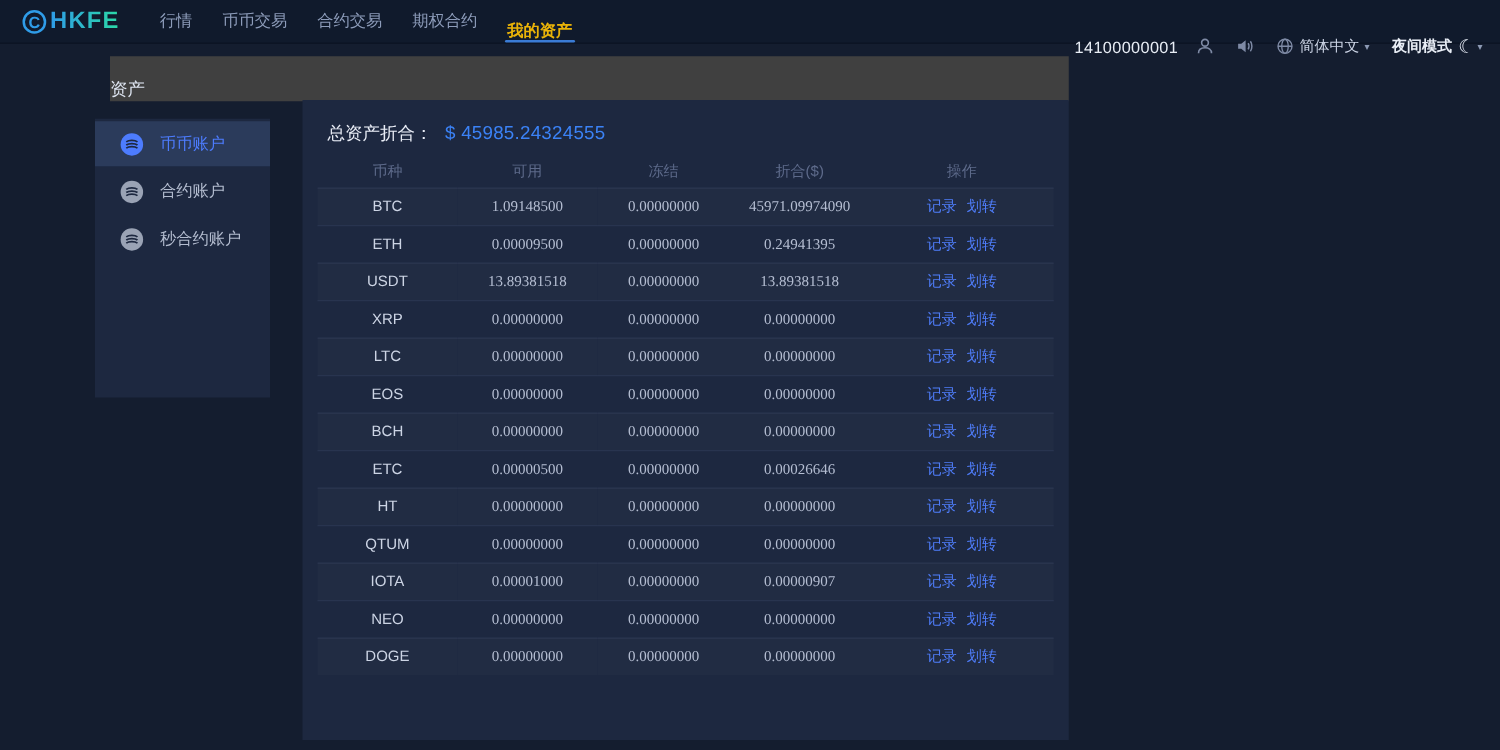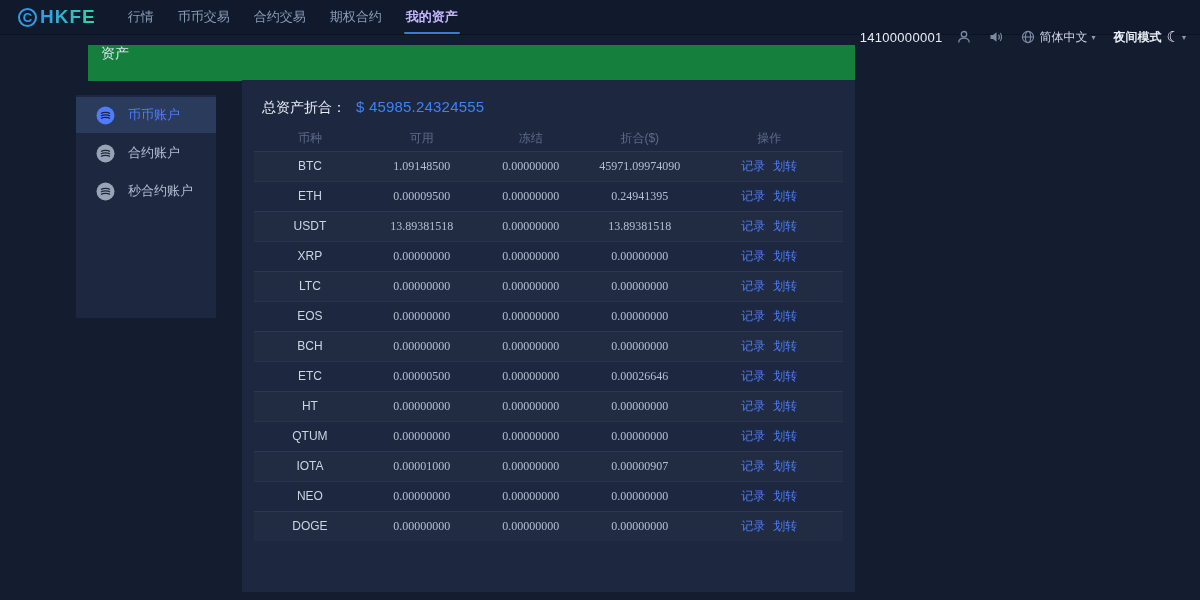--- a/index.html
+++ b/index.html
@@ -24,41 +24,41 @@
     font-size:19px; font-weight:bold; letter-spacing:1px;
     background:linear-gradient(90deg,#2f9ce8,#2bd9a6);
     -webkit-background-clip:text; background-clip:text; color:transparent;
   }
   .nav { display:flex; height:100%; }
   .nav-item {
     position:relative; display:flex; align-items:center;
     padding:0 8px; margin-right:8px; font-size:13px; color:#8родej;
     color:#8d9cba; cursor:pointer; height:100%;
   }
-  .nav-item.active { color:#c4b5fd; font-weight:bold; }
+  .nav-item.active { color:#eab308; font-weight:bold;align-items:flex-end; }
   .nav-underline {
     position:absolute; left:6px; right:6px; bottom:0; height:2px;
     background:#3a7bd5; border-radius:1px;
   }
   .topbar-right { margin-left:auto; display:flex; align-items:center;margin-top:40px; }
   .phone { font-size:13px; color:#e8edf5; letter-spacing:.3px; }
   .tb-icon { display:inline-flex; align-items:center; justify-content:center;
     width:22px; height:22px; margin-left:10px; color:#7e8aa5; cursor:pointer; }
   .tb-icon svg { display:block; }
   .lang { display:flex; align-items:center; margin-left:14px; cursor:pointer;
     font-size:12px; color:#cdd5e6; }
   .lang .label { margin:0 4px 0 5px; }
   .caret { font-size:8px; color:#8d9ab5; }
   .nightmode { display:flex; align-items:center; margin-left:18px; cursor:pointer;
     font-size:12px; font-weight:bold; color:#e8edf5; }
   .moon { font-size:15px; color:#e9eef8; margin:0 2px 0 5px; font-weight:normal; }
   
   .banner {
     position:absolute; left:88px; top:45px; width:767px; height:36px;
-    background:#15803d; display:flex; align-items:flex-start; padding-left:13px;
+    background:#404040; display:flex; align-items:flex-end; 
     font-size:14px; color:#dde4f0;
   }
   
   .sidebar {
     position:absolute; left:76px; top:95px; width:140px; height:223px;
     background:#1d2840; padding-top:2px;
   }
   .side-item {
     height:36px; display:flex; align-items:center; padding-left:20px;
     font-size:13px; color:#b3bccf; cursor:pointer; margin-bottom:2px;

